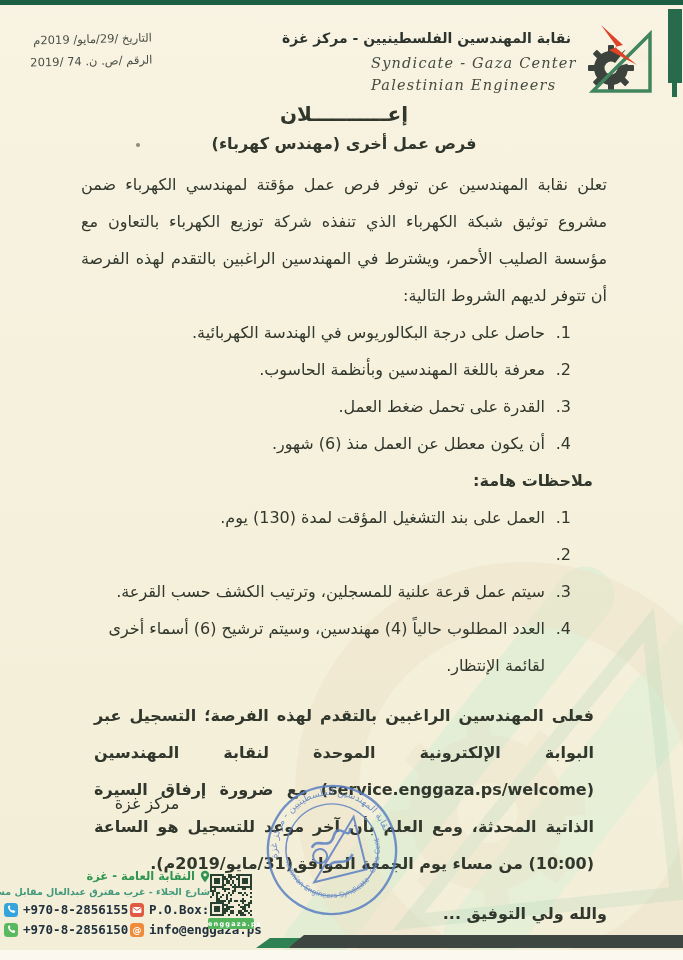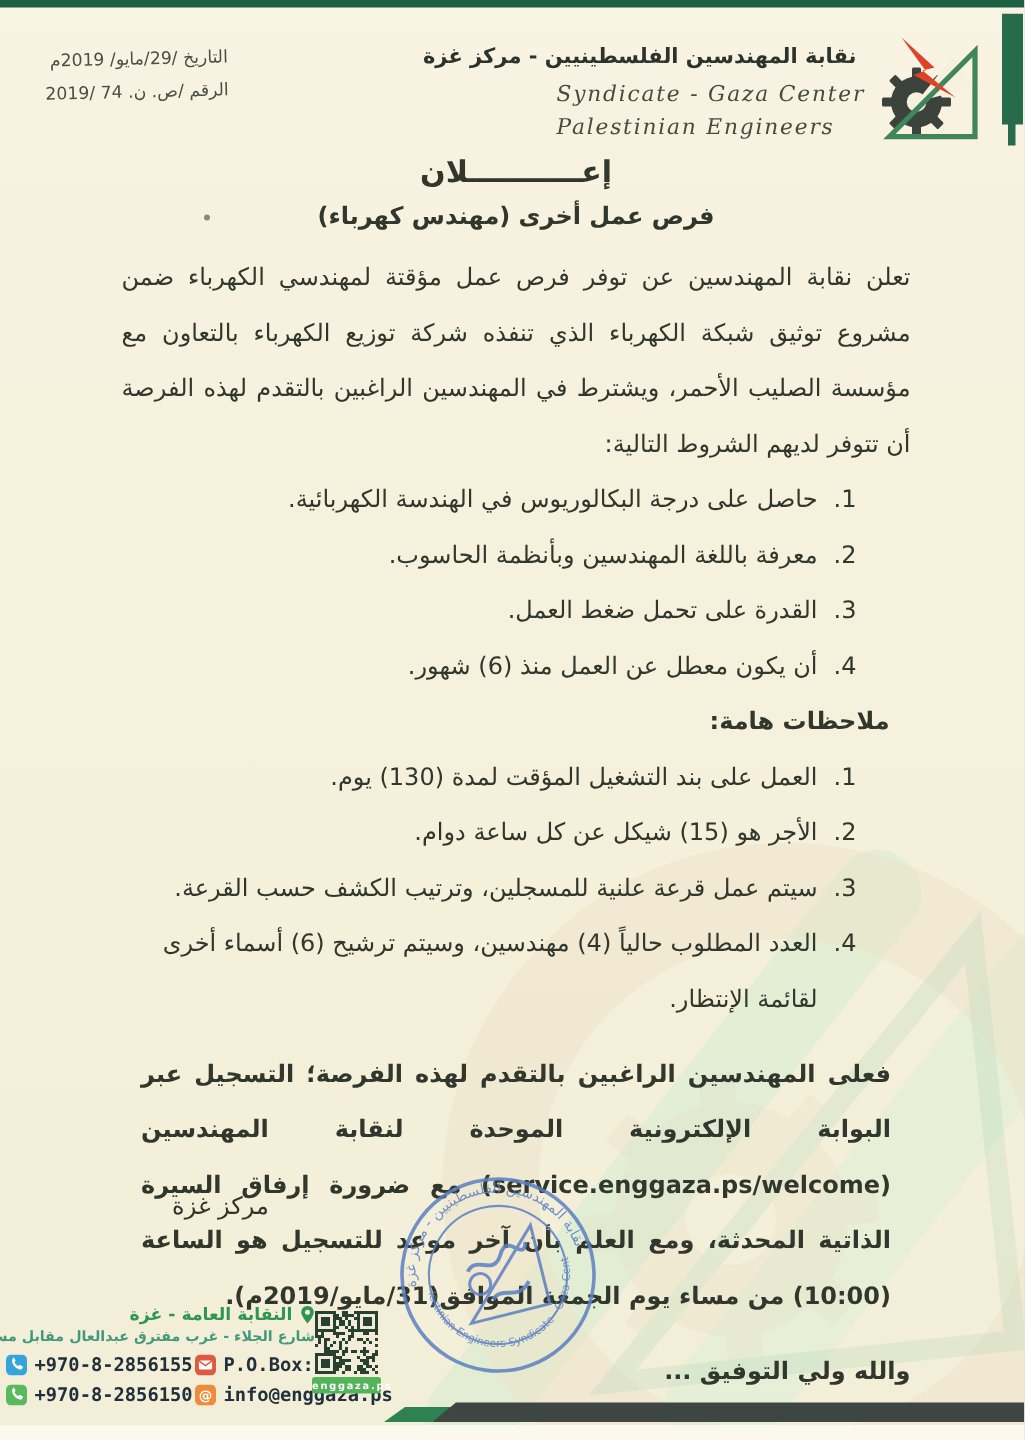--- a/index.html
+++ b/index.html
@@ -149,21 +149,20 @@
 
     <h3>ملاحظات هامة:</h3>
 
     <div class="list">
       <div class="li">
           <span class="num">1.</span>
           <span>العمل على بند التشغيل المؤقت لمدة (130) يوم.</span>
         </div>
       <div class="li">
           <span class="num">2.</span>
-          <span>الأجر هو (15) شيكل عن كل ساعة دوام.</span>
         </div>
       <div class="li">
           <span class="num">3.</span>
           <span>سيتم عمل قرعة علنية للمسجلين، وترتيب الكشف حسب القرعة.</span>
         </div>
       <div class="li">
           <span class="num">4.</span>
           <span>العدد المطلوب حالياً (4) مهندسين، وسيتم ترشيح (6) أسماء أخرى لقائمة الإنتظار.</span>
         </div>
     </div>

